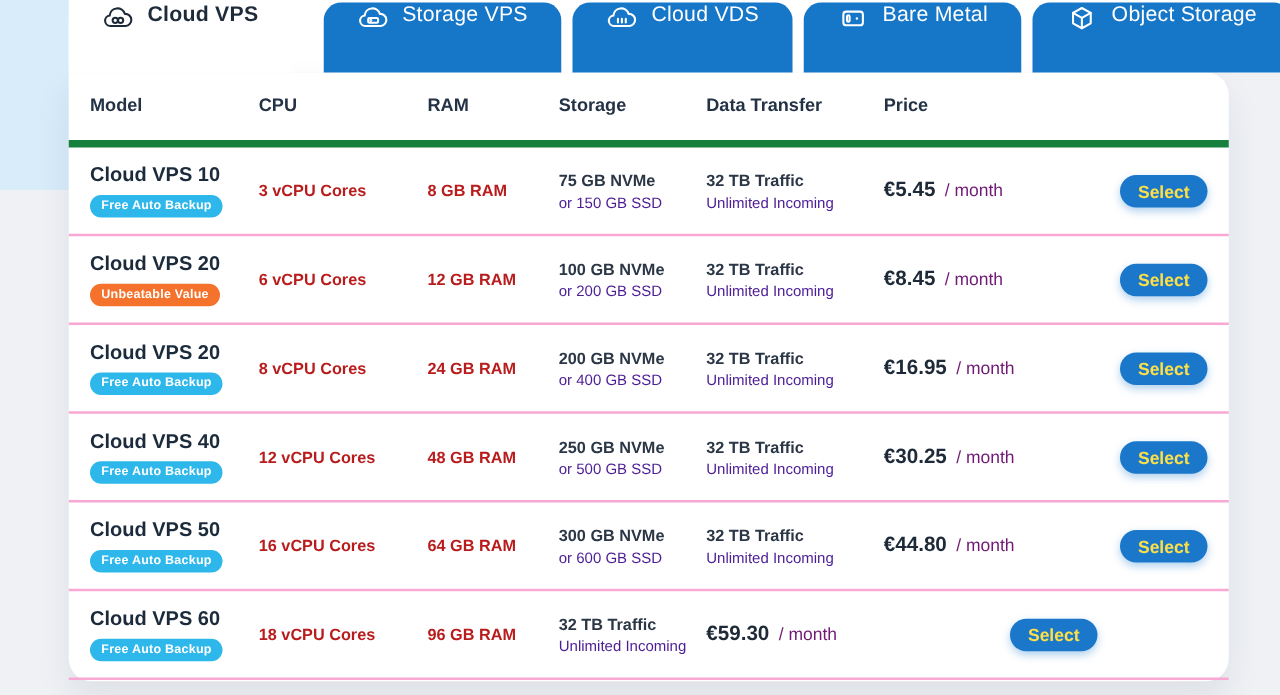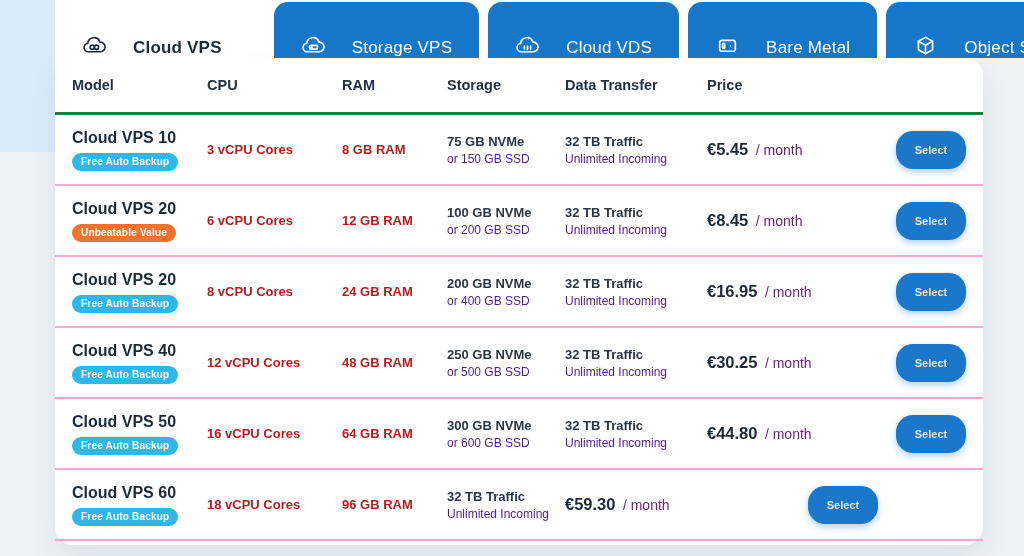--- a/index.html
+++ b/index.html
@@ -7,21 +7,21 @@
     position:relative;width:1024px;height:556px;overflow:hidden;
     background:#eff1f5;font-family:"Liberation Sans",sans-serif;
     -webkit-font-smoothing:antialiased;
   }
   .bg-top-strip{position:absolute;left:0;top:0;right:0;height:58px;background:#ffffff;}
   .bg-blue-patch{position:absolute;left:0;top:0;width:55px;height:152px;background:#d9ecfa;}
 
   
   .tabs{position:absolute;left:55px;top:2px;display:flex;gap:9px;z-index:3;}
   .tab{
-    height:56px;display:flex;align-items:flex-end;gap:26px;
+    height:56px;display:flex;align-items:flex-start;gap:11px;
     padding:0 27px;background:#1676c8;color:#ffffff;
     border-radius:14px 14px 0 0;cursor:pointer;
     font-size:17px;font-weight:500;letter-spacing:.2px;white-space:nowrap;
   }
   .tab.active{
     background:#ffffff;color:#1e2b3a;font-weight:700;
     border-radius:16px 16px 0 0;margin-right:16px;
   }
   .tab .icon{display:flex;align-items:center;}
   .tab svg{width:25px;height:25px;display:block;}
@@ -30,21 +30,21 @@
   .card{
     position:absolute;left:55px;top:58px;width:928px;height:487px;
     background:#ffffff;border-radius:0 18px 18px 18px;
     box-shadow:0 14px 28px rgba(30,42,58,.08);z-index:2;
   }
   .grid-row{
     display:grid;
     grid-template-columns:135px 135px 105px 118px 142px 1fr 88px;
     align-items:center;padding:0 17px;
   }
-  .thead{height:54px;border-bottom:3px solid #15803d;
+  .thead{height:54px;border-bottom:6px solid #15803d;
     font-size:14.5px;font-weight:700;color:#243246;}
   .trow{height:69px;border-bottom:2px solid #f9a8d4;}
 
   .model-cell{display:flex;flex-direction:column;align-items:flex-start;gap:6px;}
   .model{font-size:16px;font-weight:800;color:#1c2b3c;}
   .badge{
     font-size:10px;font-weight:600;color:#ffffff;
     padding:3px 9px;border-radius:9px;line-height:1.2;letter-spacing:.2px;
   }
   .badge-info{background:#2db7ea;}
@@ -53,23 +53,23 @@
   .plain{font-size:13px;font-weight:700;color:#b91c1c;}
   .strong{font-size:13px;font-weight:700;color:#2b3746;}
   .muted{font-size:12px;font-weight:400;color:#4c1d95;margin-top:3px;}
 
   .price-cell{white-space:nowrap;}
   .price{font-size:16.5px;font-weight:800;color:#1e2a38;text-align:right;}
   .period{font-size:14px;font-weight:400;color:#701a75;margin-left:3px;}
 
   .btn-cell{display:flex;justify-content:flex-end;}
   .select-btn{
-    width:70px;height:38px;border:none;border-radius:17px;
-    background:#1b77ca;color:#e5e5e5;font-family:inherit;
-    font-size:11px;font-weight:700;cursor:pointer;
+    width:70px;height:26px;border:none;border-radius:17px;
+    background:#1b77ca;color:#fde047;font-family:inherit;
+    font-size:14px;font-weight:700;cursor:pointer;
     box-shadow:0 3px 7px rgba(27,119,202,.35);
   }
 </style>
 </head>
 <body>
 
 <div class="stage">
   <div class="bg-top-strip"></div>
   <div class="bg-blue-patch"></div>
 

